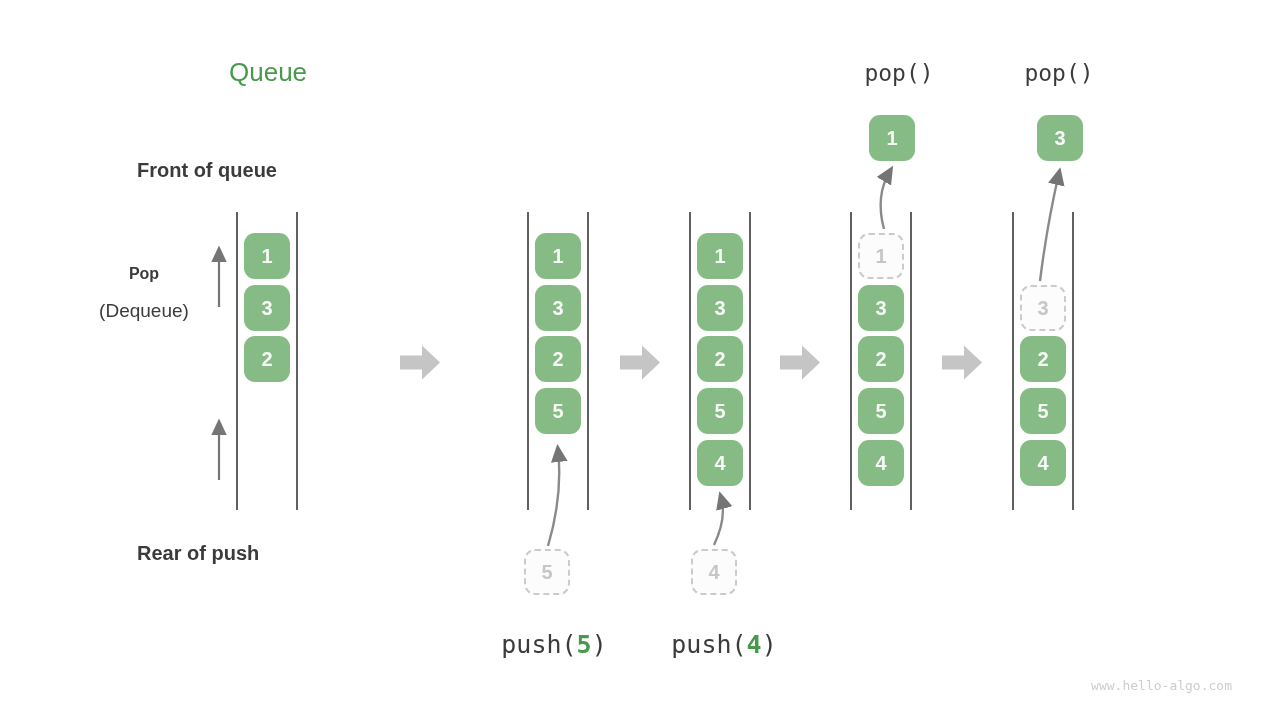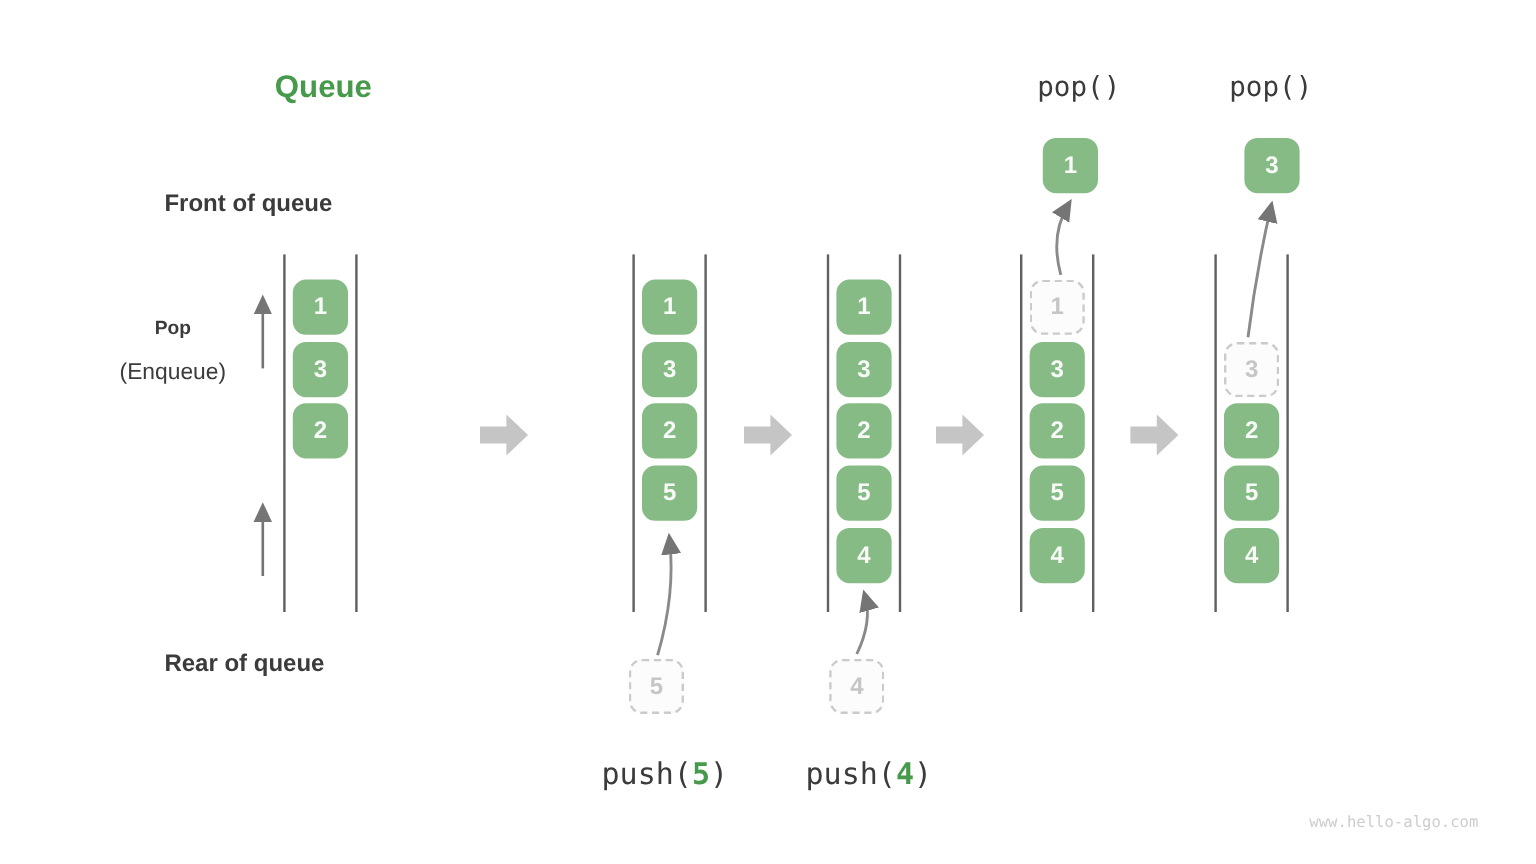--- a/index.html
+++ b/index.html
@@ -22,21 +22,21 @@
     width: 1280px;
     height: 720px;
     pointer-events: none;
   }
 
   .diagram-title {
     position: absolute;
     left: 229px;
     top: 57px;
     font-size: 26px;
-    font-weight: bold;
+    font-weight: normal;
     color: var(--green-accent, #479a4b);
   }
 
   .front-label, .rear-label {
     position: absolute;
     left: 137px;
     width: 260px;
     font-size: 20px;
     font-weight: bold;
     color: var(--dark-text, #3b3b3b);
@@ -179,25 +179,25 @@
     <g stroke="#8a8a8a" stroke-width="2.4" fill="none">
       <path d="M 548 546 Q 563 495 558 450" marker-end="url(#ah)"></path>
       <path d="M 714 545 Q 727 518 721 497" marker-end="url(#ah)"></path>
       <path d="M 884 229 Q 875 196 890 171" marker-end="url(#ah)"></path>
       <path d="M 1040 281 Q 1047 225 1059 173" marker-end="url(#ah)"></path>
     </g>
   </svg>
 
   <div class="diagram-title">Queue</div>
   <div class="front-label">Front of queue</div>
-  <div class="rear-label">Rear of queue</div>
+  <div class="rear-label">Rear of push</div>
 
   <div class="op-side-label" style="top:255px">
     <div class="op-word">Pop</div>
-    <div class="op-alias">(Enqueue)</div>
+    <div class="op-alias">(Dequeue)</div>
   </div>
 
   <div class="queue-col" style="left:236px">
     <div class="cell green r1">1</div>
     <div class="cell green r2">3</div>
     <div class="cell green r3">2</div>
   </div>
 
   <div class="queue-col" style="left:527px">
     <div class="cell green r1">1</div>

